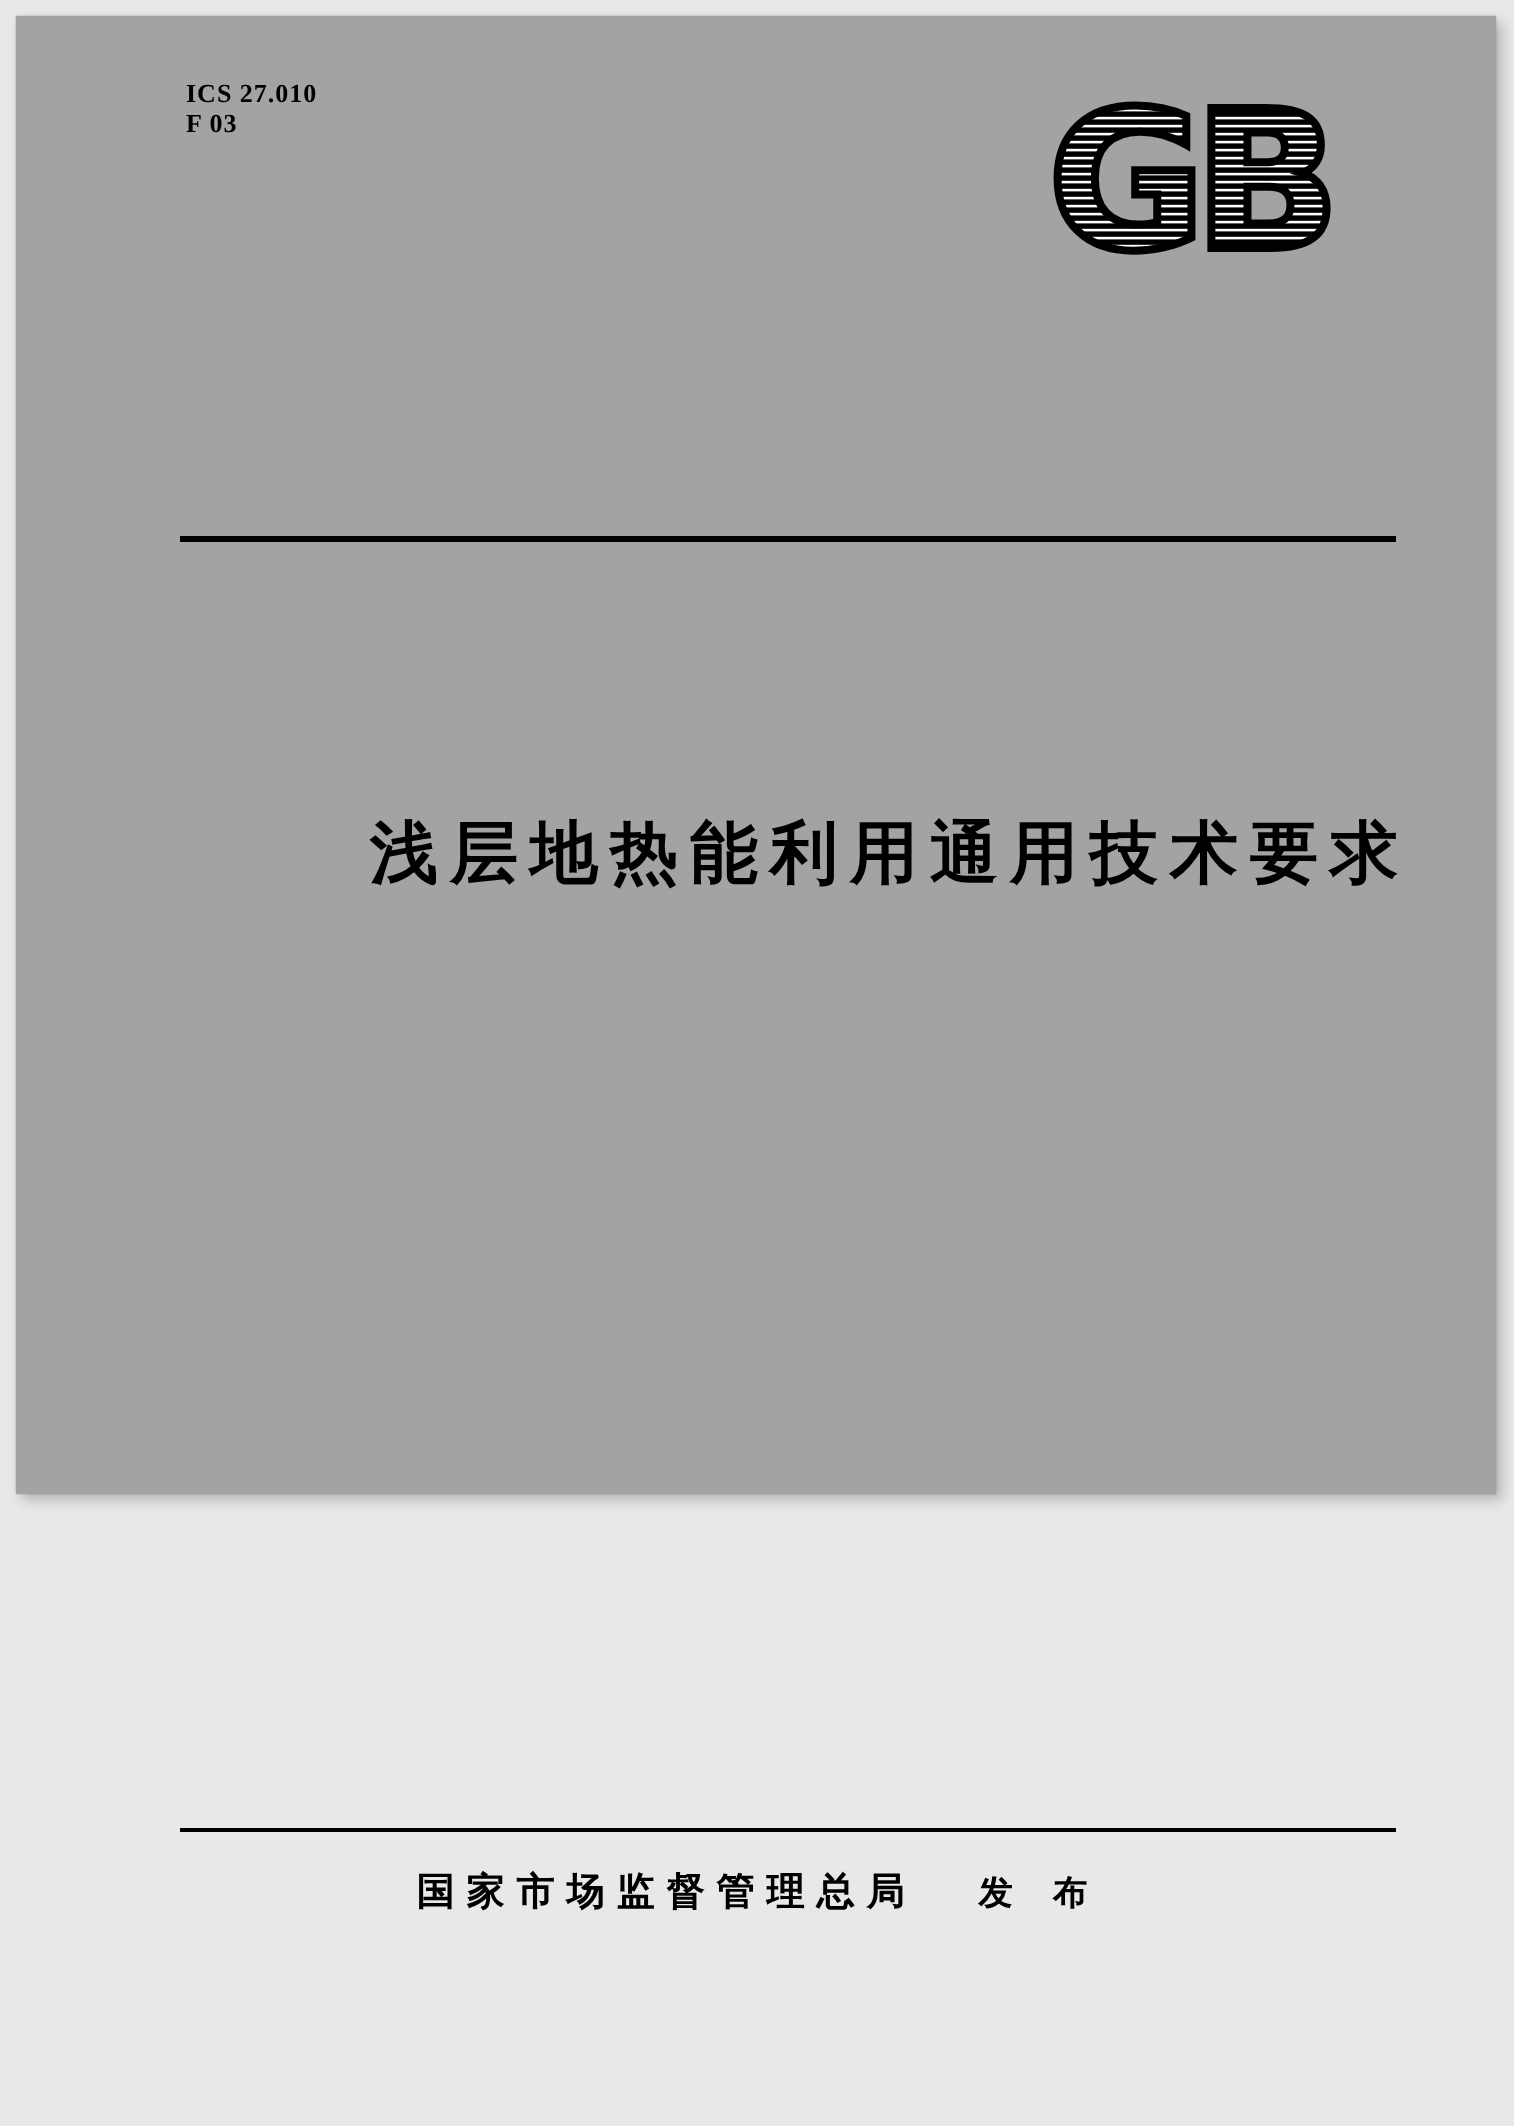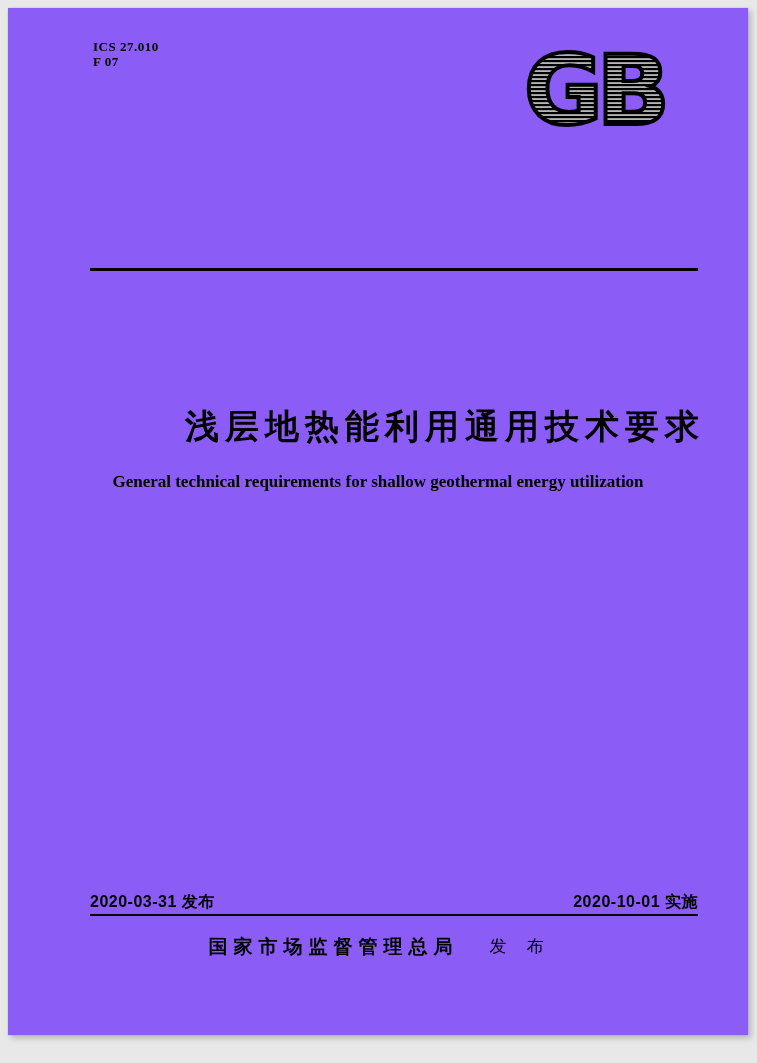--- a/index.html
+++ b/index.html
@@ -6,22 +6,22 @@
   body {
     width: 757px; height: 1063px;
     background: #e8e8e8;
     font-family: "Liberation Serif", "DejaVu Serif", serif;
     color: #000;
     overflow: hidden;
   }
   .viewer { position: relative; width: 757px; height: 1063px; }
   .page {
     position: absolute; left: 8px; top: 8px;
-    width: 740px; height: 1027px;
-    background: #8b5cf6;
+    width: 740px; height: 739px;
+    background: #a3a3a3;
     box-shadow: 3px 3px 6px rgba(0,0,0,0.22), 0 0 1px rgba(0,0,0,0.25);
   }
   .ics-block {
     position: absolute; left: 85px; top: 31px;
     font-weight: bold; font-size: 13px; line-height: 15px;
     font-family: "Liberation Serif", "DejaVu Serif", serif;
     letter-spacing: 0.5px;
   }
   .gb-logo { position: absolute; right: 66px; top: 40px; width: 176px; height: 82px; }
   .national-heading {
@@ -68,58 +68,53 @@
   .issuer-row {
     position: absolute; left: 0; right: 0; top: 927px;
     display: flex; justify-content: center; align-items: center; gap: 16px;
   }
   .issuer-names {
     font-size: 19px; font-weight: bold; line-height: 22px;
     font-family: "Liberation Serif", "DejaVu Serif", serif;
     letter-spacing: 6px; white-space: nowrap;
   }
   .publish-label {
-    font-size: 17px; font-weight: normal;
+    font-size: 17px; font-weight: bold;
     font-family: "Liberation Serif", "DejaVu Serif", serif;
     letter-spacing: 4px; word-spacing: 8px; white-space: nowrap; margin-left: 15px;
   }
 </style>
 </head>
 <body>
 
 <div class="viewer">
   <div class="page">
 
     <div class="ics-block">
       <div>ICS 27.010</div>
-      <div>F 07</div>
+      <div>F 03</div>
     </div>
 
     <svg class="gb-logo" viewBox="0 0 176 82">
       <defs>
         <pattern id="gbhatch" width="4" height="4" patternUnits="userSpaceOnUse">
           <rect width="4" height="4" fill="#000000"></rect>
           <rect y="2.4" width="4" height="1.3" fill="#ffffff"></rect>
         </pattern>
       </defs>
       <text x="88" y="76" text-anchor="middle" font-family="DejaVu Sans, sans-serif" font-weight="bold" font-size="96" letter-spacing="-6" fill="url(#gbhatch)" stroke="#000000" stroke-width="4">GB</text>
     </svg>
 
 
 
     <div class="rule-top"></div>
 
     <h2 class="title-cn">浅层地热能利用通用技术要求</h2>
 
-    <div class="title-en">General technical requirements for shallow geothermal energy utilization</div>
 
-    <div class="dates-row">
-      <span>2020-03-31 发布</span>
-      <span>2020-10-01 实施</span>
-    </div>
 
     <div class="rule-bottom"></div>
 
     <div class="issuer-row">
       <div class="issuer-names">
         <div>国家市场监督管理总局</div>
       </div>
       <div class="publish-label">发 布</div>
     </div>
 

